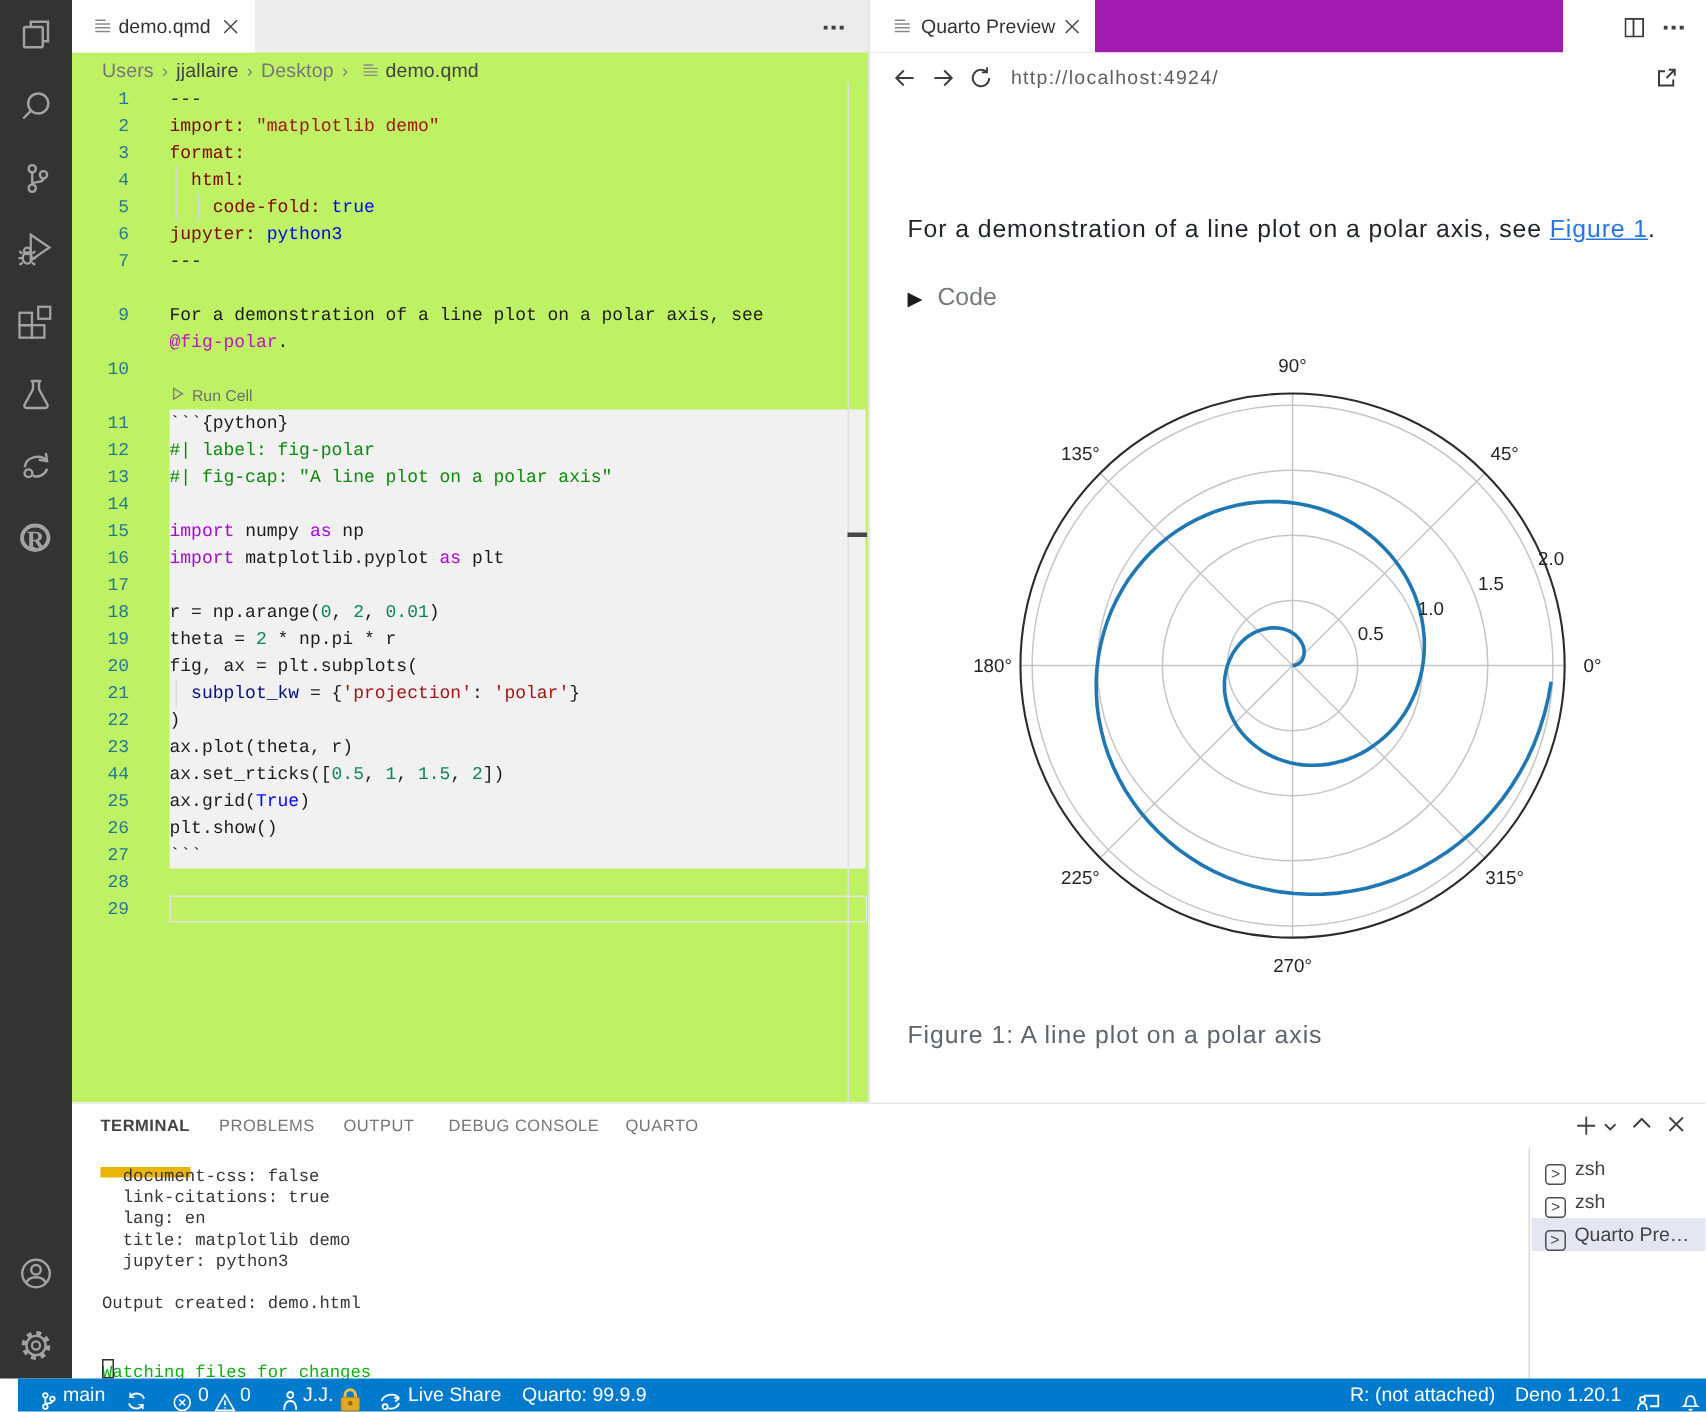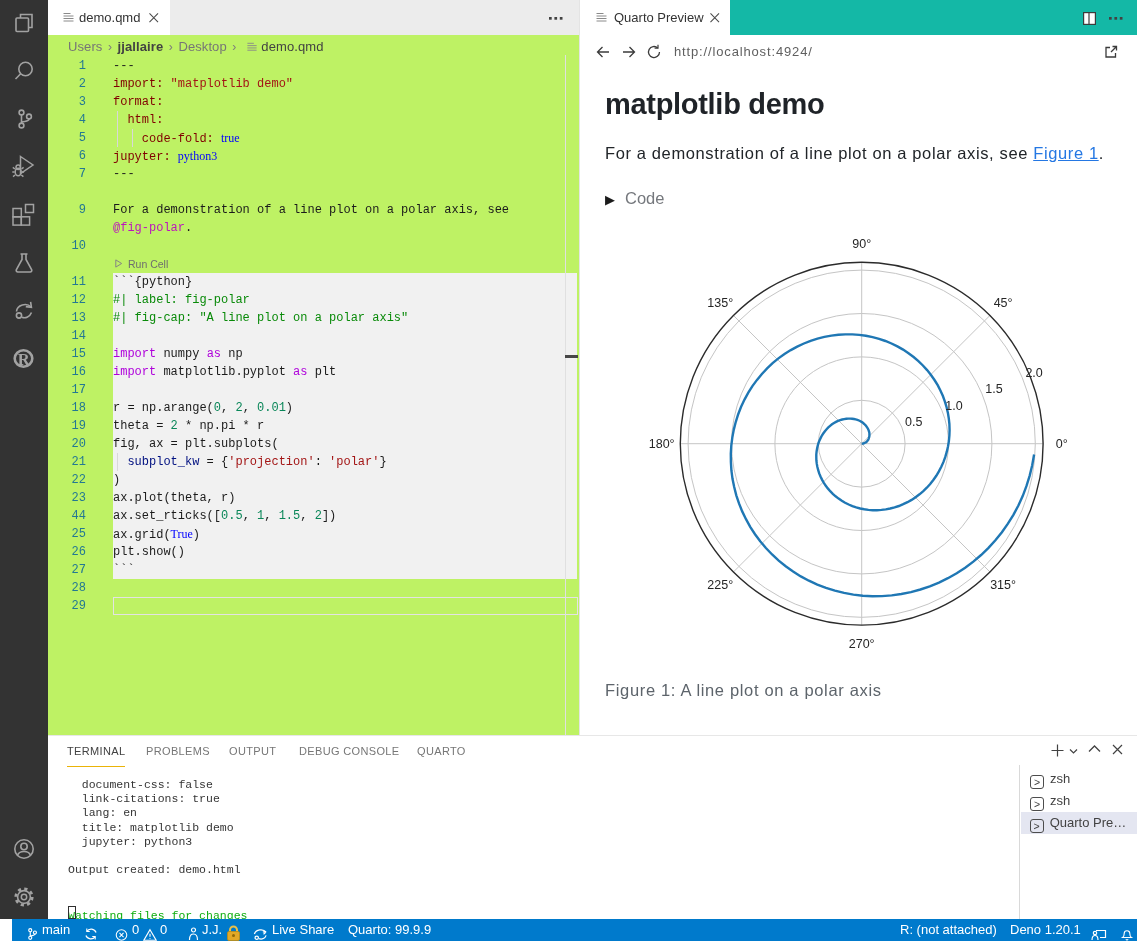--- a/index.html
+++ b/index.html
@@ -9,61 +9,61 @@
   
   #actbar { left:0; top:0; width:48px; height:919px; background:#333333; }
   .aicon { position:absolute; left:12px; width:24px; height:24px; }
   
   #egroup { left:48px; top:0; width:531px; height:735px; background:#bef264; }
   #etabs { position:absolute; left:0; top:0; width:531px; height:35px; background:#ececec; }
   .tab { position:absolute; top:0; height:35px; background:#fff; color:#333; font-size:13px; }
   .tab .tlabel { position:absolute; top:10px; }
   .ficon { position:absolute; top:11px; width:13px; height:13px; }
   #crumbs { position:absolute; left:20px; top:38.5px; font-size:13px; color:#767676; white-space:pre; letter-spacing:0.1px; }
-  #crumbs b { font-weight:bold; color:#424242; }
+  #crumbs b { font-weight:normal; color:#424242; }
   #crumbs .sep { color:#7c7c7c; font-size:12px; padding:0 5.5px; }
   #crumbs .dk { color:#424242; }
   
   .cellbg { position:absolute; left:65px; top:273px; width:464px; height:306px; background:#f1f1f1; }
   .curline { position:absolute; left:65px; top:597px; width:465px; height:18px; border:1px solid #e3e3e3; }
   .r { position:absolute; left:0; height:18px; white-space:pre;
        font-family:"Liberation Mono",monospace; font-size:12px; line-height:18px; }
   .r .n { position:absolute; left:8px; width:30px; text-align:right; color:#237893; }
   .r .c { position:absolute; left:65px; }
   .tk0 { color:#1b1b1b; }           
   .tkk { color:#800000; }           
   .tks { color:#a31515; }           
-  .tkb { color:#0000ff;font-family:Liberation Serif, serif; }           
+  .tkb { color:#0000ff; }           
   .tkc { color:#098a09; }           
   .tkm { color:#bc16bc; }           
   .tki { color:#af00db; }           
   .tkn { color:#098658; }           
   .tkv { color:#001080; }           
   .iguide { position:absolute; width:1px; background:#d8d8d8; }
   #runcell { position:absolute; left:66px; top:255px; height:18px; font-size:10.5px;
              line-height:18px; color:#6e6e6e; }
   #ruler { position:absolute; left:517px; top:55px; width:1px; height:680px; background:#e0e0e0; }
   #rdash { position:absolute; left:517px; top:355px; width:13px; height:3px; background:#474747; }
   #egborder { position:absolute; left:579px; top:0; width:1px; height:735px; background:#e4e4e4; }
   
   #pgroup { left:580px; top:0; width:557px; height:735px; background:#fff; }
-  #ptabs { position:absolute; left:0; top:0; width:557px; height:35px; background:#14b8a6; }
+  #ptabs { position:absolute; left:0; top:0; width:462px; height:35px; background:#a21caf; }
   #pnav { position:absolute; left:0; top:35px; width:557px; height:33px; background:#fff;text-decoration:underline; }
   .navic { position:absolute; top:9px; width:16px; height:16px; }
   #purl { position:absolute; left:94px; top:9px; font-size:13px; color:#5f5f5f; letter-spacing:0.85px; }
   #ph1 { position:absolute; left:25px; top:88px; font-size:29px; font-weight:bold; color:#1f2328; letter-spacing:-0.3px;}
   #pp  { position:absolute; left:25px; top:144px; font-size:16.5px; color:#212529; letter-spacing:0.62px; }
   #pp a { color:#2477e3; text-decoration:underline; }
   #pdet { position:absolute; left:25px; top:189px; font-size:16.5px; color:#75787d; }
   #pdet .tri { color:#1b1b1b; font-size:13px; margin-right:10px; }
   #pcap { position:absolute; left:25px; top:681px; font-size:16.5px; color:#5d646b; letter-spacing:0.66px; }
   
   #panel { left:48px; top:735px; width:1089px; height:184px; background:#fff; border-top:1px solid #e7e7e7; }
   .ptab { position:absolute; top:9px; font-size:11px; letter-spacing:0.35px; color:#767676; }
-  .ptab.act { color:#424242; border-bottom:1px solid #eab308; padding-bottom:9px; }
+  .ptab.act { color:#424242; border-bottom:7px solid #eab308; padding-bottom:21px;font-weight:bold; }
   .trow { position:absolute; left:20px; white-space:pre; font-family:"Liberation Mono",monospace;
           font-size:11.5px; line-height:14.1px; color:#363636; }
   .tgreen { color:#0fae0f;margin-top:18px; }
   #tcursor { position:absolute; left:20px; top:170px; width:7.5px; height:13px; border:1.2px solid #2f2f2f; }
   #tldiv { position:absolute; left:971px; top:29px; width:1px; height:154px; background:#d9d9d9; }
   .tli { position:absolute; left:982px; height:22px; font-size:13px; color:#424242; line-height:22px; }
   .tbox { display:inline-block; width:14px; height:14px; border:1px solid #4d4d4d; border-radius:3px;
           font-size:10.5px; line-height:12.5px; text-align:center; vertical-align:-2.5px; margin-right:6px; color:#424242;}
   .pact { position:absolute; top:8px; color:#424242; }
   
@@ -215,21 +215,20 @@
     <svg class="navic" style="left:66px" viewBox="0 0 16 16" fill="none" stroke="#3b3b3b" stroke-width="1.3">
       <path d="M13.5 8 a5.5 5.5 0 1 1 -1.8 -4.05"></path>
       <path d="M12 0.8 v3.4 h-3.4" stroke-width="1.2"></path>
     </svg>
     <span id="purl">http://localhost:4924/</span>
     <svg class="navic" style="left:523px" viewBox="0 0 16 16" fill="none" stroke="#3b3b3b" stroke-width="1.3">
       <path d="M7 3.5 H3 V13 h9.5 V9"></path>
       <path d="M9.5 2.5 H13.5 V6.5 M13.3 2.7 L8 8"></path>
     </svg>
   </div>
-  <div id="ph1">matplotlib demo</div>
   <div id="pp">For a demonstration of a line plot on a polar axis, see <a>Figure 1</a>.</div>
   <div id="pdet"><span class="tri">▶</span>Code</div>
 <svg id="pchart" style="position:absolute;left:0;top:220px" width="557" height="450" viewBox="0 0 557 450">
 <g stroke="#c5c5c5" stroke-width="1" fill="none">
 <circle cx="281.7" cy="223.7" r="43.4"></circle>
         <circle cx="281.7" cy="223.7" r="86.8"></circle>
 <circle cx="281.7" cy="223.7" r="130.2"></circle>
         <circle cx="281.7" cy="223.7" r="173.6"></circle>
 <line x1="281.7" y1="223.7" x2="463.1" y2="223.7"></line>
         <line x1="281.7" y1="223.7" x2="410.0" y2="95.4"></line>

